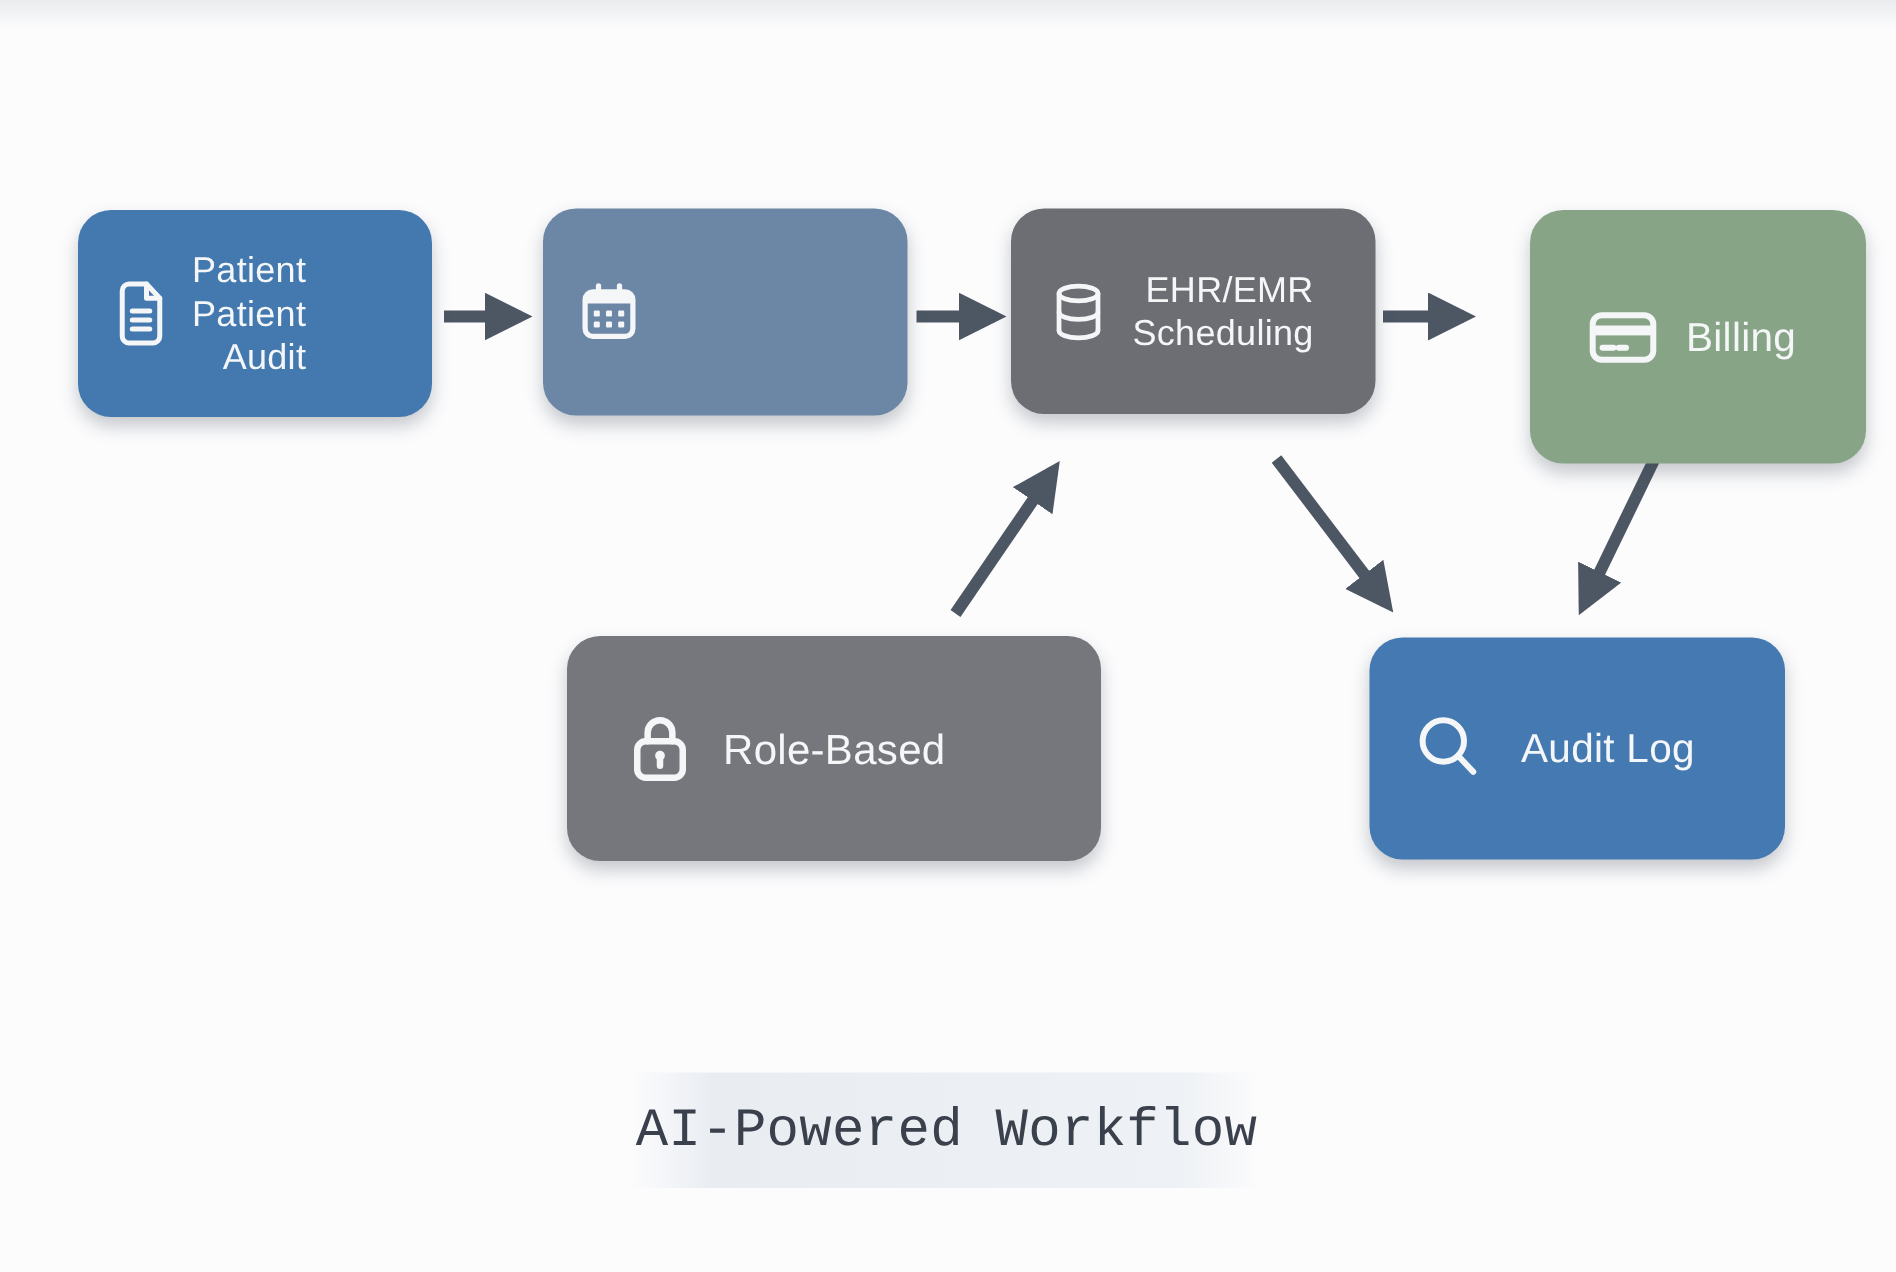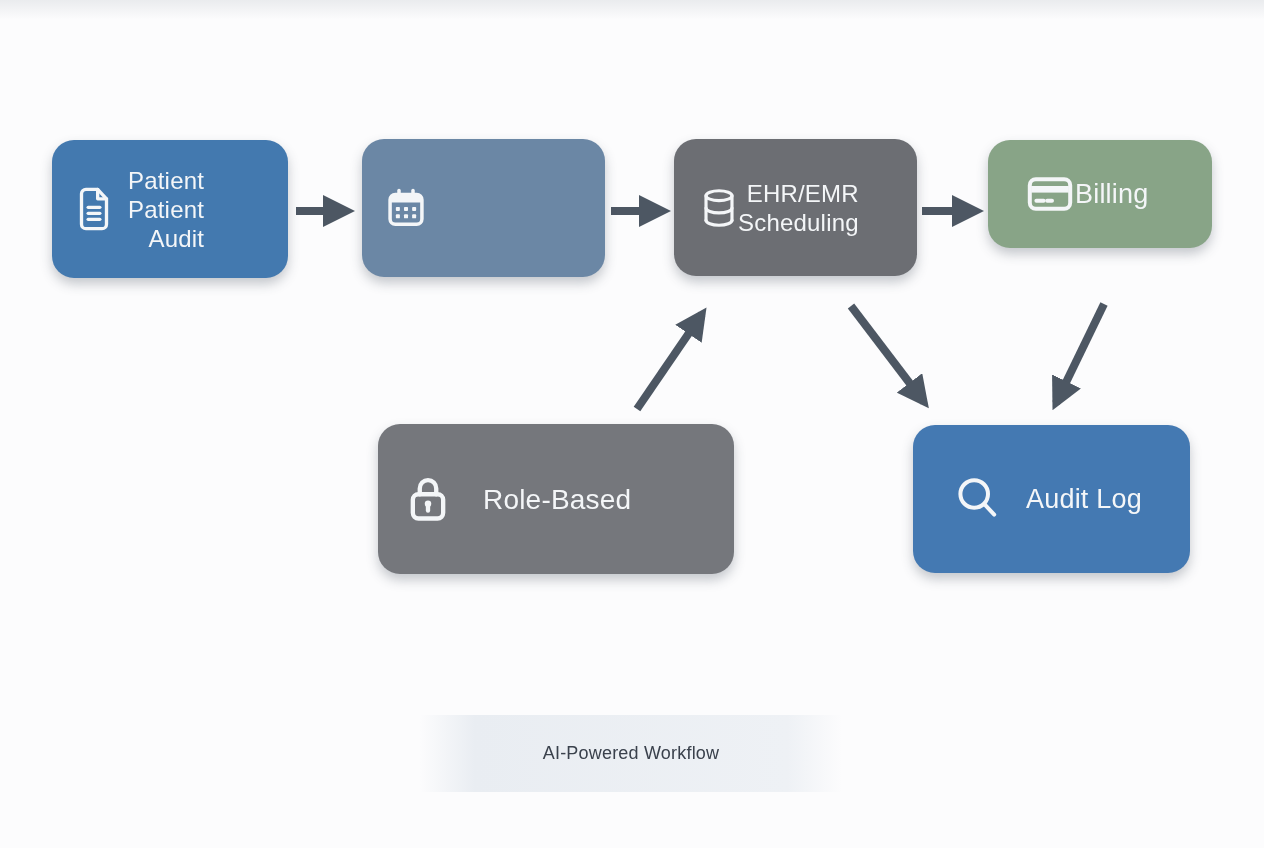--- a/index.html
+++ b/index.html
@@ -42,24 +42,24 @@
     box-shadow: 0 6px 12px rgba(55, 65, 80, 0.28);
     color: var(--node-text, #F3F5F7);
   }
   .node .icon { flex: 0 0 auto; display: flex; }
   .node .icon svg { display: block; }
   .node .label { font-weight: 400; letter-spacing: 0.2px; }
   .node .label span { display: block; text-align: right; }
 
   .node-patient    { left:  52px; top: 140px; width: 236px; height: 138px; padding-left: 22px; gap: 14px; }
   .node-scheduling { left: 362px; top: 139px; width: 243px; height: 138px; padding-left: 23px; gap: 15px; }
-  .node-ehr        { left: 674px; top: 139px; width: 243px; height: 137px; padding-left: 26px; }
-  .node-billing    { left: 988px; top: 140px; width: 224px; height: 108px; padding-left: 37px; }
-  .node-rbac       { left: 378px; top: 424px; width: 356px; height: 150px; padding-left: 24px; gap: 29px; }
-  .node-audit      { left: 913px; top: 425px; width: 277px; height: 148px; padding-left: 40px; gap: 25px; }
+  .node-ehr        { left: 674px; top: 139px; width: 243px; height: 137px; padding-left: 26px; gap: 17px; }
+  .node-billing    { left: 1020px; top: 140px; width: 224px; height: 169px; padding-left: 37px; gap: 17px; }
+  .node-rbac       { left: 378px; top: 424px; width: 356px; height: 150px; padding-left: 36px; gap: 16px; }
+  .node-audit      { left: 913px; top: 425px; width: 277px; height: 148px; padding-left: 28px; gap: 25px; }
 
   .fs24 { font-size: 24px; line-height: 29px; }
   .fs27 { font-size: 27px; line-height: 32px; }
   .fs28 { font-size: 28px; line-height: 33px; }
   .ta-center { text-align: center; }
 
   .icon-stroke { stroke: var(--node-text, #F4F6F8); fill: none; stroke-width: 2; stroke-linecap: round; stroke-linejoin: round; }
   .icon-fill   { fill: var(--node-text, #F4F6F8); stroke: none; }
 
   .banner {
@@ -67,22 +67,23 @@
     left: 420px; top: 715px; width: 422px; height: 77px;
     display: flex; align-items: center; justify-content: center;
     background: linear-gradient(90deg,
       rgba(235,239,244,0) 0%,
       var(--banner, #E9EDF2) 13%,
       #EEF1F5 87%,
       rgba(235,239,244,0) 100%);
   }
   .banner-title {
     color: var(--footer-text, #3A414C);
-    font-size: 18px;
+    font-size: 36px;
     letter-spacing: 0.2px;
+    font-family: Liberation Mono, monospace;
   }
 </style>
 </head>
 <body>
 
 <div class="canvas">
 
   <svg class="arrows" width="1264" height="848" viewBox="0 0 1264 848" aria-hidden="true">
     <defs>
       <marker id="ah" viewBox="0 0 10 10" refX="7.5" refY="5" markerWidth="4" markerHeight="4" orient="auto-start-reverse">

